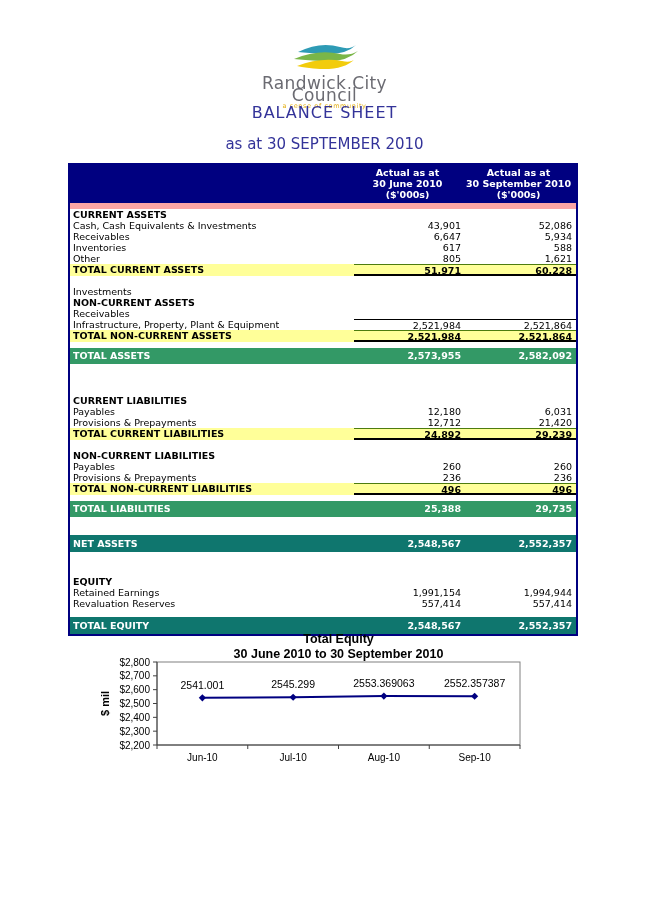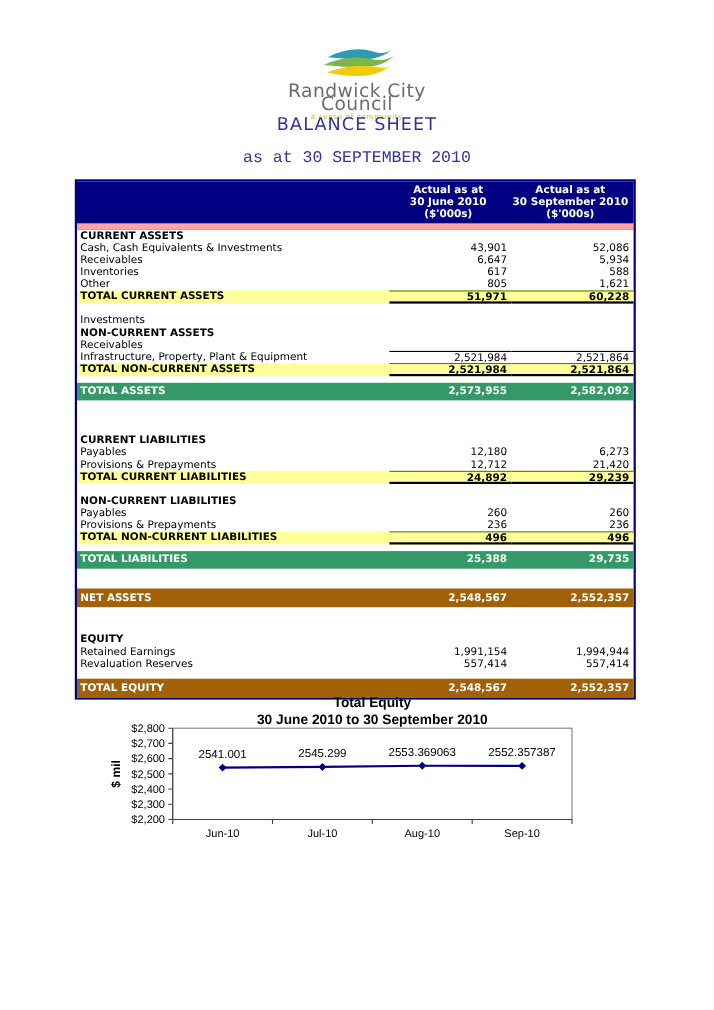--- a/index.html
+++ b/index.html
@@ -9,40 +9,40 @@
     overflow:hidden;
   }
   
   .logo{position:absolute;top:40px;left:0;right:0;text-align:center;}
   .logo-org{color:#6b6b72;font-size:17px;line-height:12px;letter-spacing:.4px;margin-top:1px;}
   .logo-tag{color:#e3ae12;font-size:6.5px;letter-spacing:.6px;margin-top:1px;}
   
   .title{position:absolute;top:103px;left:0;right:0;text-align:center;
     color:#333399;font-size:16px;letter-spacing:1px;}
   .subtitle{position:absolute;top:135px;left:0;right:0;text-align:center;
-    color:#333399;font-size:15px;font-family:Liberation Mono, monospace;}
+    color:#333399;font-size:15px;}
   
   .bs-table{
     position:absolute;left:68px;top:163px;width:510px;
     border:2px solid #000080;box-sizing:border-box;
     font-size:9.5px;background:#fff;
   }
   .thead{display:flex;background:#000080;color:#fff;font-weight:bold;
     border-bottom:6px solid #fca5a5;padding:2px 0 3px 0;}
   .thead .hc{text-align:center;line-height:11px;}
   .c-label{width:284px;padding-left:3px;box-sizing:border-box;white-space:nowrap;overflow:hidden;}
   .c-num{width:111px;text-align:right;padding-right:4px;box-sizing:border-box;white-space:nowrap;}
   .thead .c-label{padding-left:0;}
   .row{display:flex;height:11px;line-height:11px;}
   .sec{font-weight:bold;}
   .ty{background:#FFFF99;font-weight:bold;height:12px;line-height:11px;}
   .ty .c-num{border-top:1px solid #4d7c0f;border-bottom:2.5px solid #000;}
   .rt .c-num{border-top:1px solid #000;}
   .tg{background:#339966;color:#fff;font-weight:bold;height:16px;line-height:16px;}
-  .tn{background:#a16207;color:#fff;font-weight:bold;height:17px;line-height:17px;}
+  .tn{background:#0f766e;color:#fff;font-weight:bold;height:17px;line-height:17px;}
   .sp-blank{height:10px;}.sp-s{height:6px;}.sp-m{height:18px;}
   .sp-l{height:31px;}.sp-xl{height:24px;}.sp-8{height:8px;}
   
   .chart{position:absolute;left:95px;top:630px;width:460px;height:155px;}
   .chart svg{display:block;}
 </style>
 </head>
 <body>
 
 <div class="page">
@@ -142,21 +142,21 @@
         </div>
         <div class="sp-l"></div>
         <div class="row sec">
           <div class="c-label">CURRENT LIABILITIES</div>
           <div class="c-num"></div>
           <div class="c-num"></div>
         </div>
         <div class="row item">
           <div class="c-label">Payables</div>
           <div class="c-num">12,180</div>
-          <div class="c-num">6,273</div>
+          <div class="c-num">6,031</div>
         </div>
         <div class="row item">
           <div class="c-label">Provisions &amp; Prepayments</div>
           <div class="c-num">12,712</div>
           <div class="c-num">21,420</div>
         </div>
         <div class="row ty">
           <div class="c-label">TOTAL CURRENT LIABILITIES</div>
           <div class="c-num">24,892</div>
           <div class="c-num">29,239</div>

